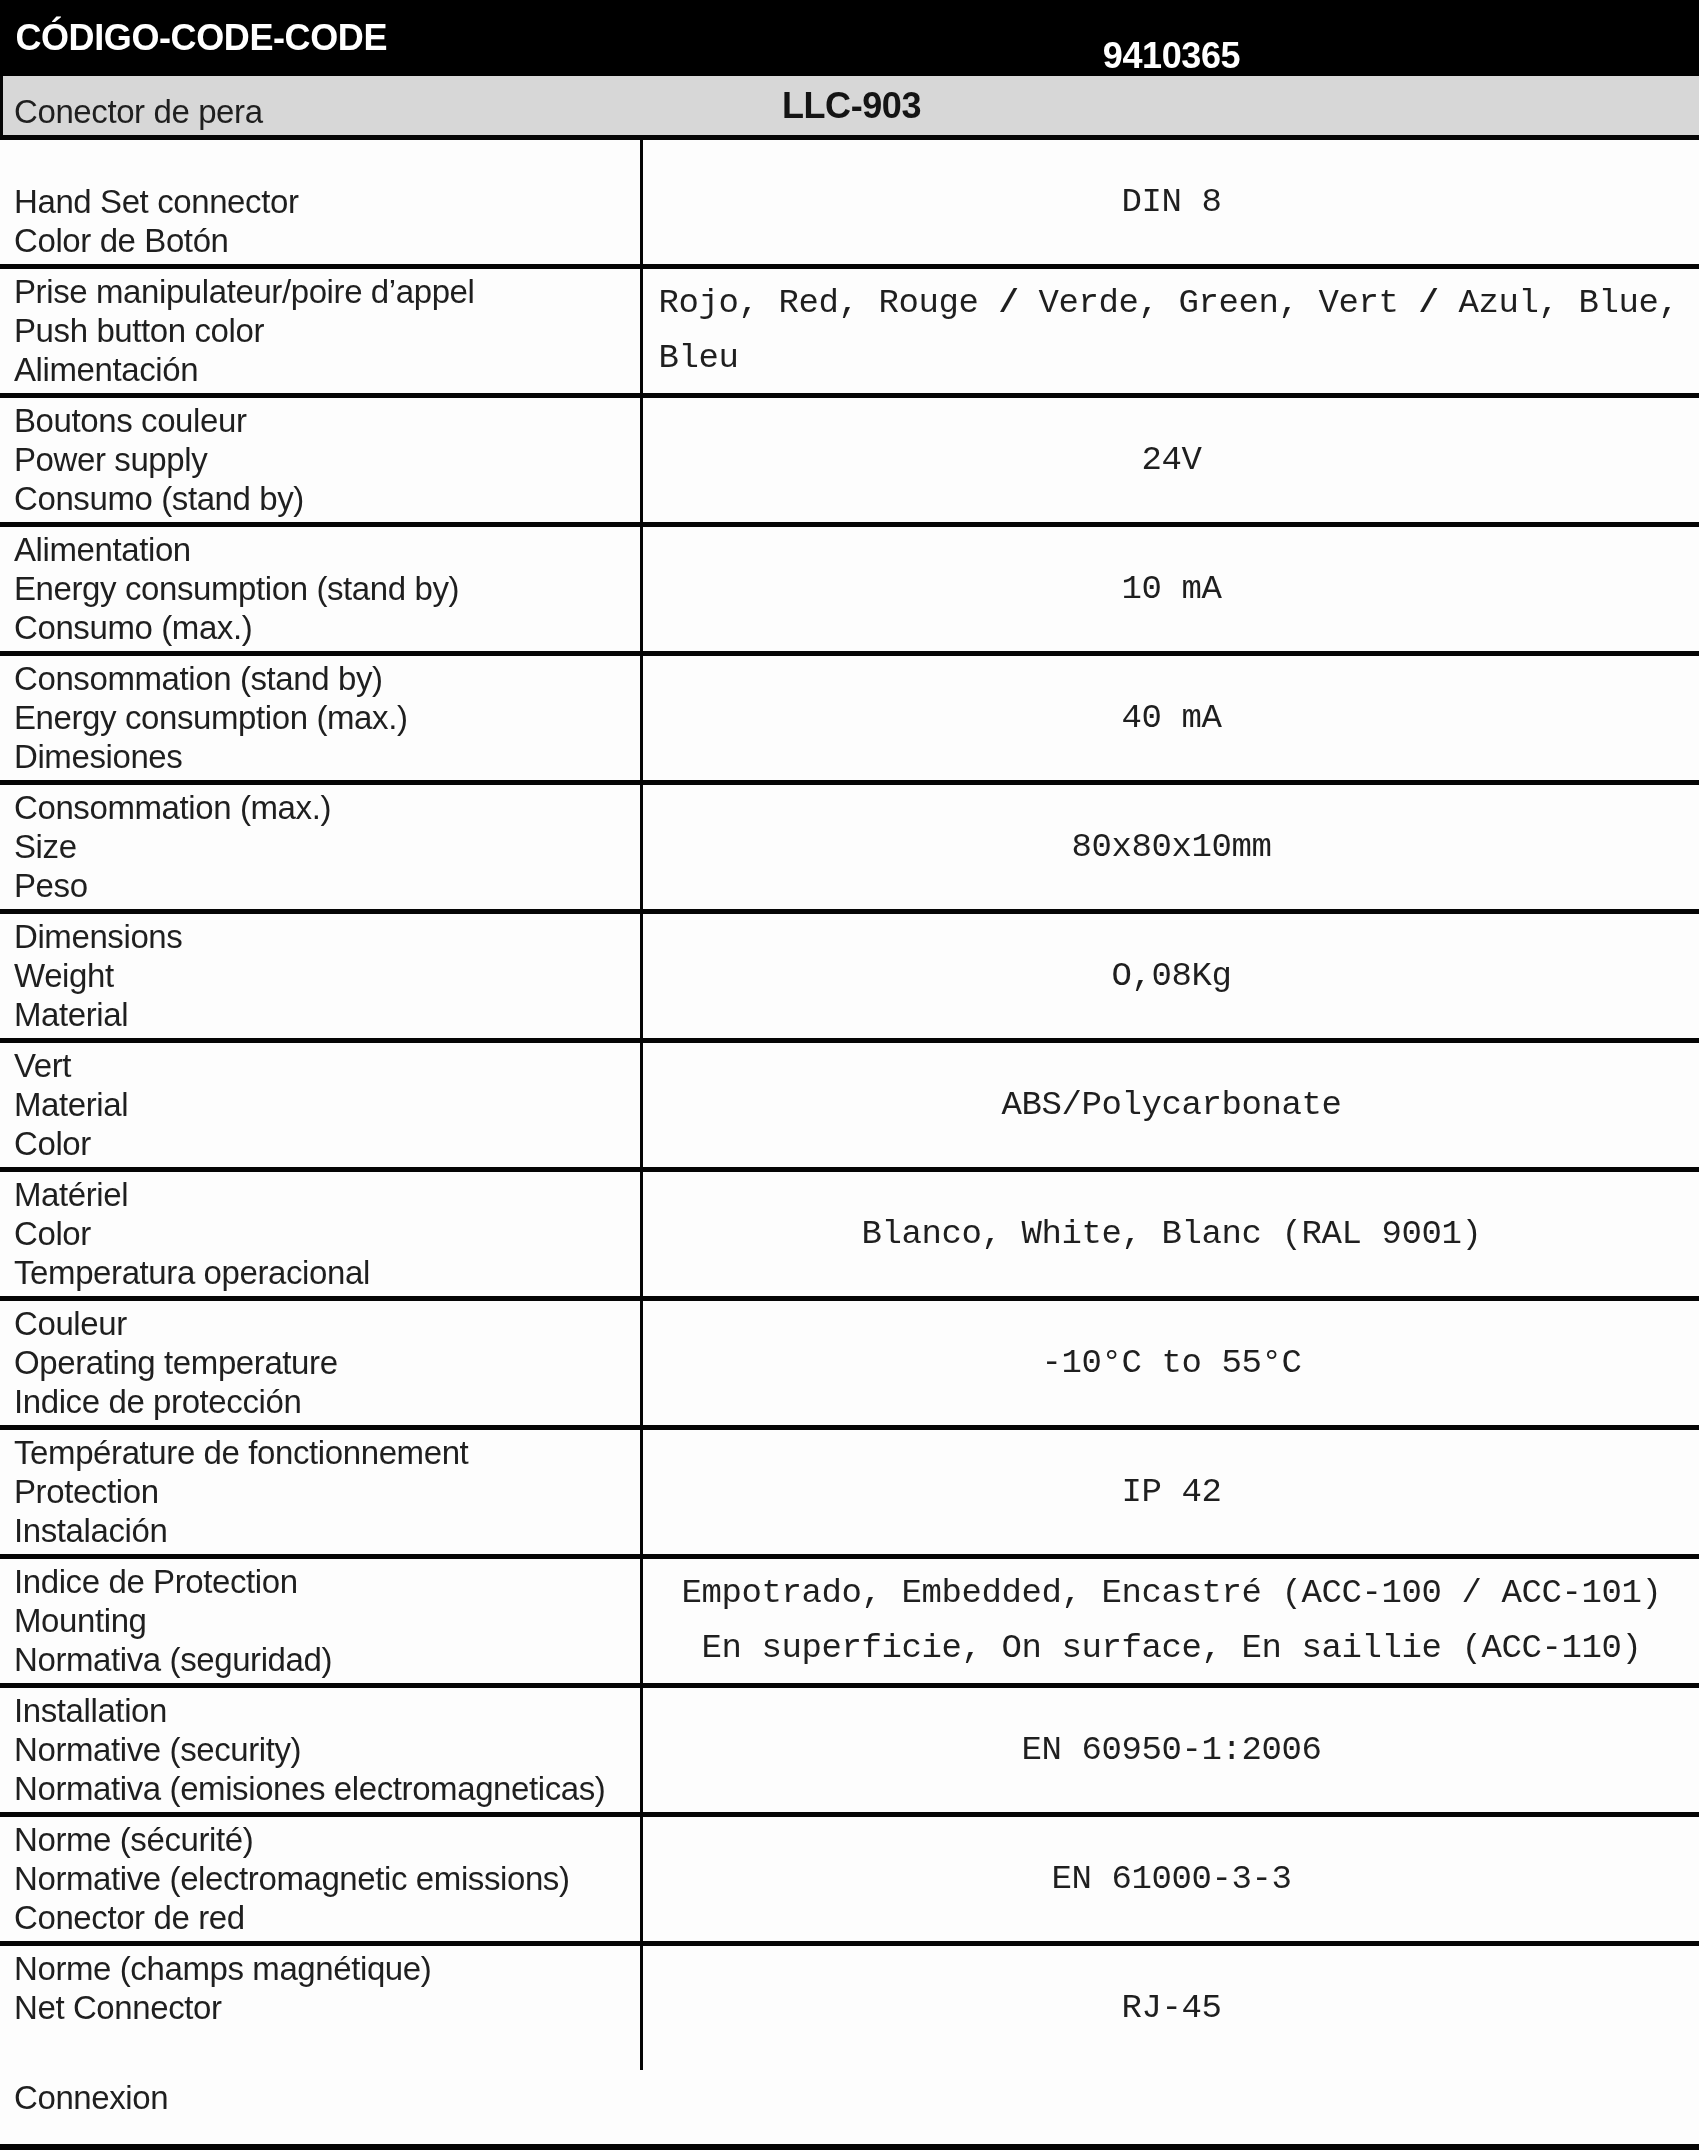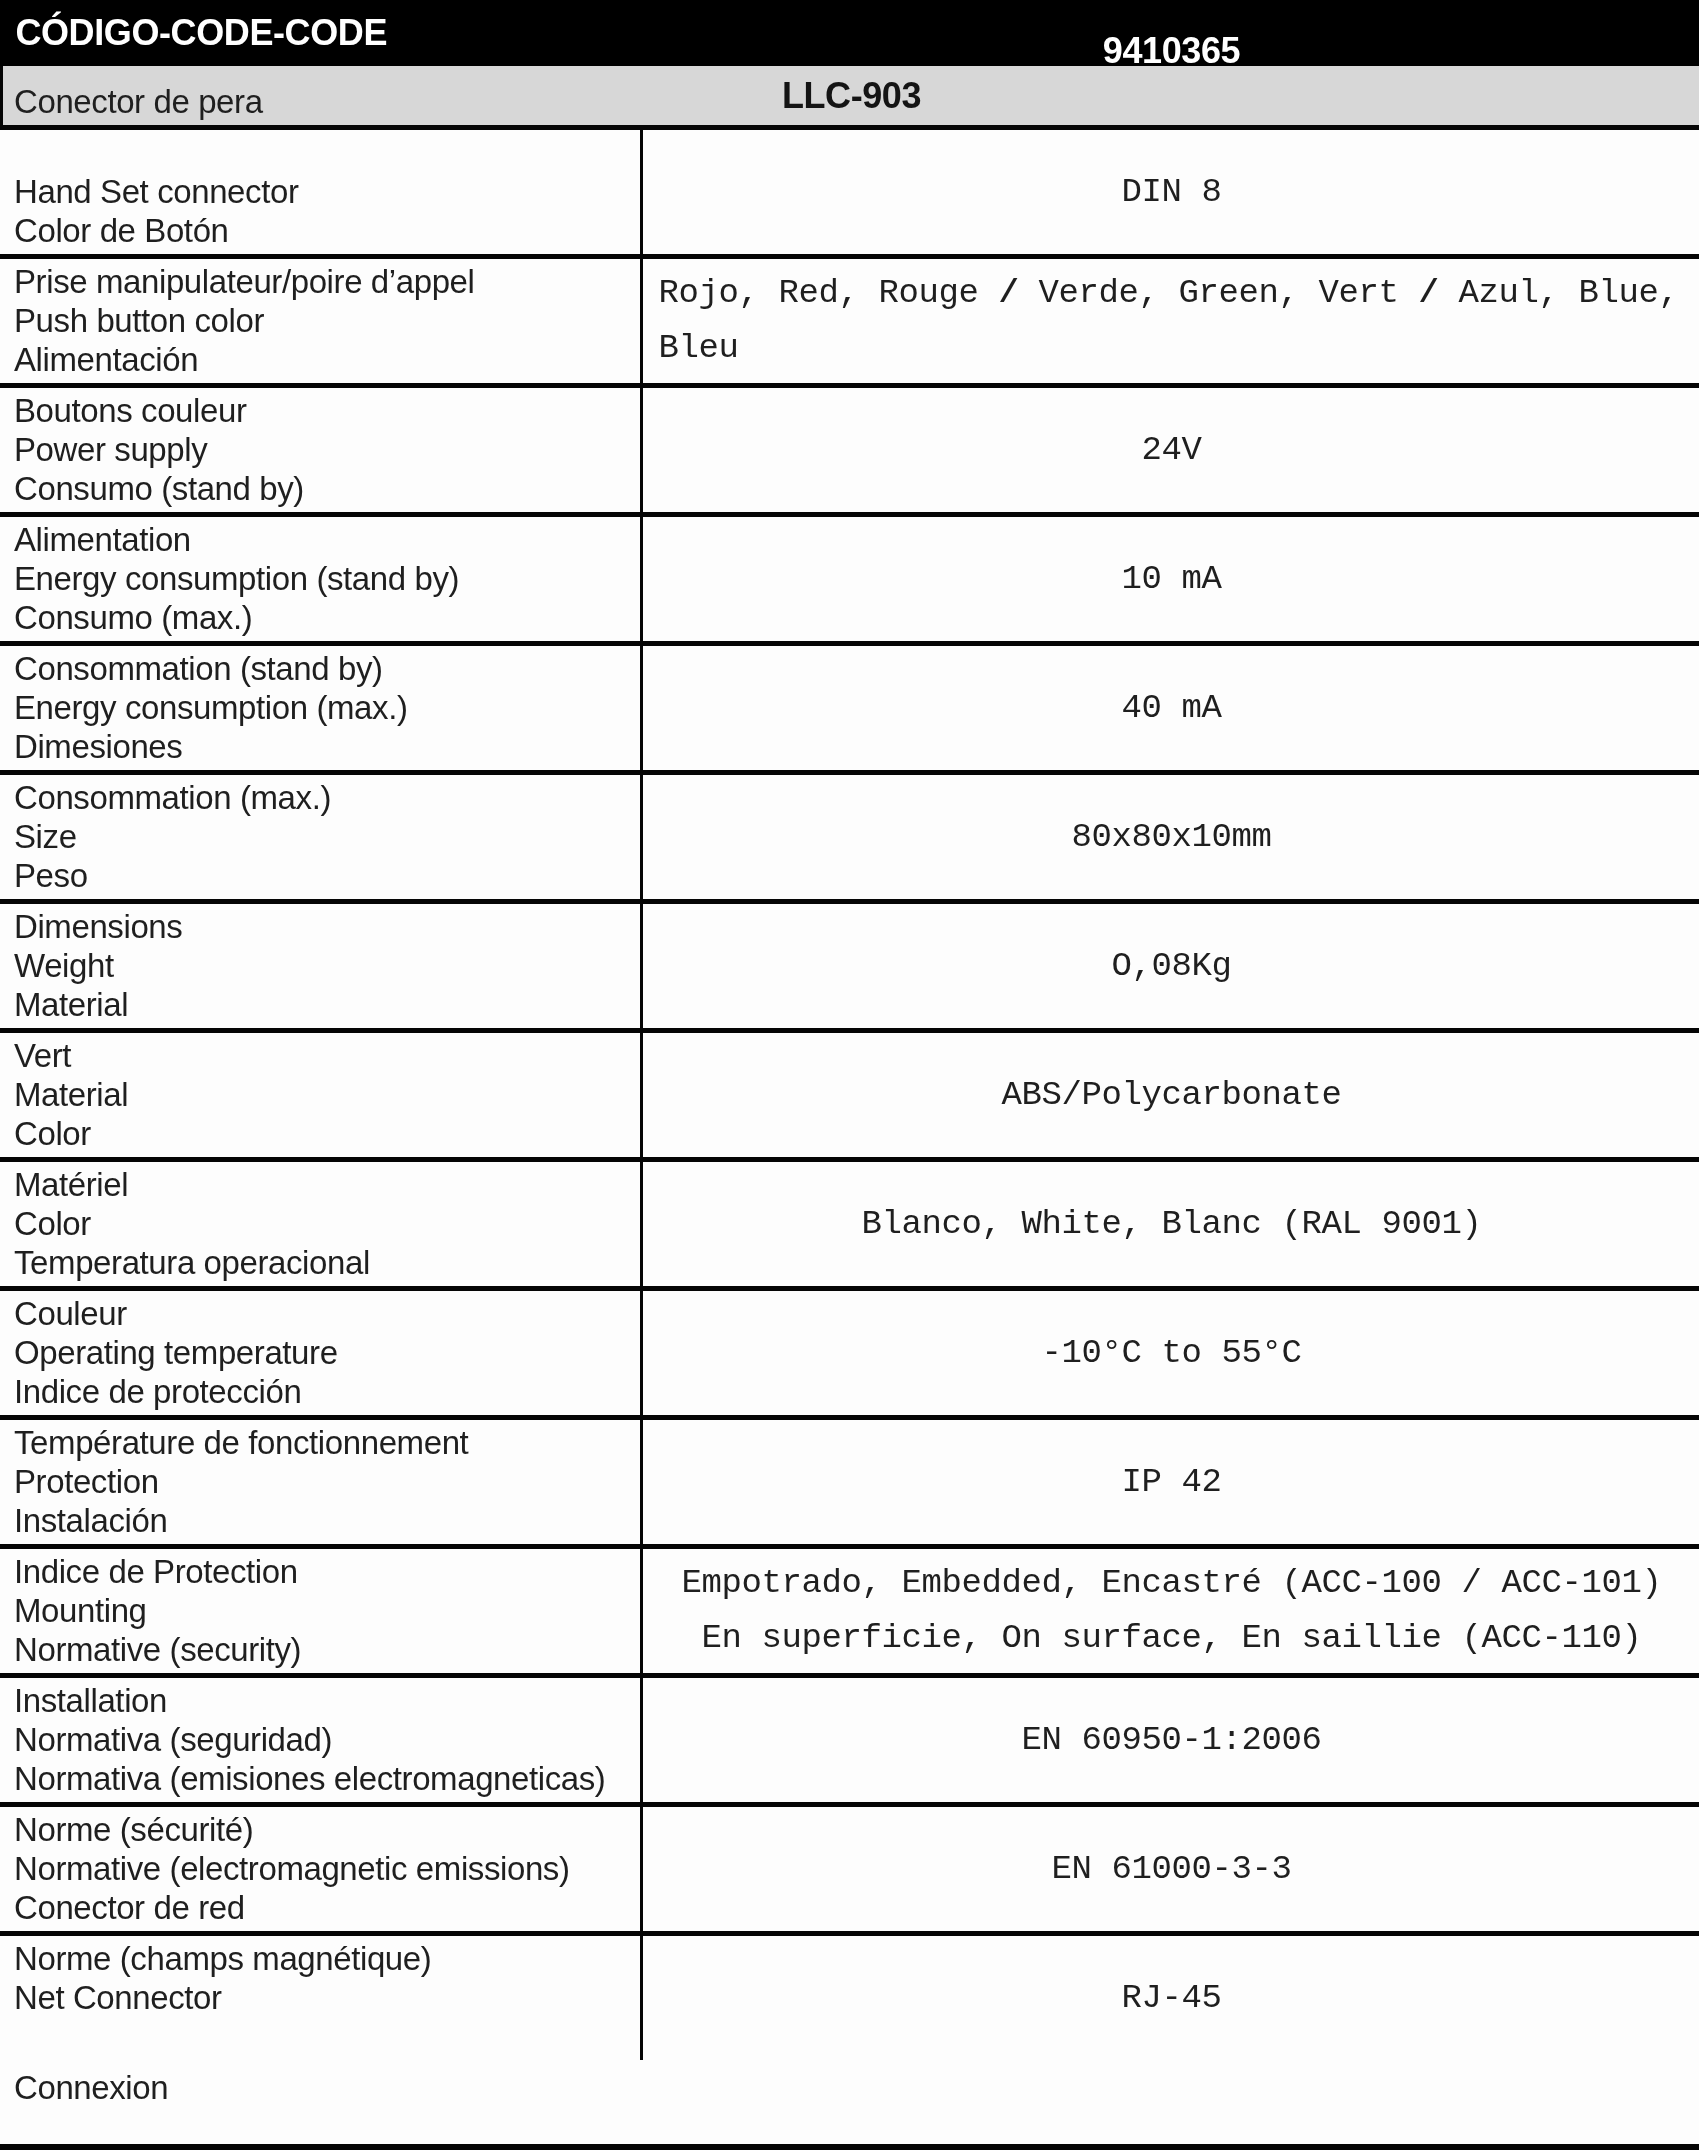--- a/index.html
+++ b/index.html
@@ -16,21 +16,21 @@
     display: flex;
     flex-direction: column;
   }
   .row {
     display: flex;
     flex-direction: row;
     width: 100%;
   }
   
   .row.header-black {
-    height: 66px;
+    height: 76px;
     background: var(--header-bg, #000000);
     color: var(--header-text, #ffffff);
   }
   .row.header-gray {
     height: 59px;
     background: var(--model-bg, #d7d7d7);
     color: var(--model-text, #141414);
   }
   .header-label {
     flex: 0 0 640px;
@@ -243,22 +243,22 @@
           <div class="label-line">Installation</div>
         </div>
     <div class="value-cell">
           <div class="value-line">Empotrado, Embedded, Encastré (ACC-100 / ACC-101)</div>
           <div class="value-line">En superficie, On surface, En saillie (ACC-110)</div>
         </div>
   </div>
 
   <div class="row body-row">
     <div class="label-cell">
+          <div class="label-line">Normativa (seguridad)</div>
           <div class="label-line">Normative (security)</div>
-          <div class="label-line">Normativa (seguridad)</div>
           <div class="label-line">Norme (sécurité)</div>
         </div>
     <div class="value-cell">
           <div class="value-line">EN 60950-1:2006</div>
         </div>
   </div>
 
   <div class="row body-row">
     <div class="label-cell">
           <div class="label-line">Normativa (emisiones electromagneticas)</div>

